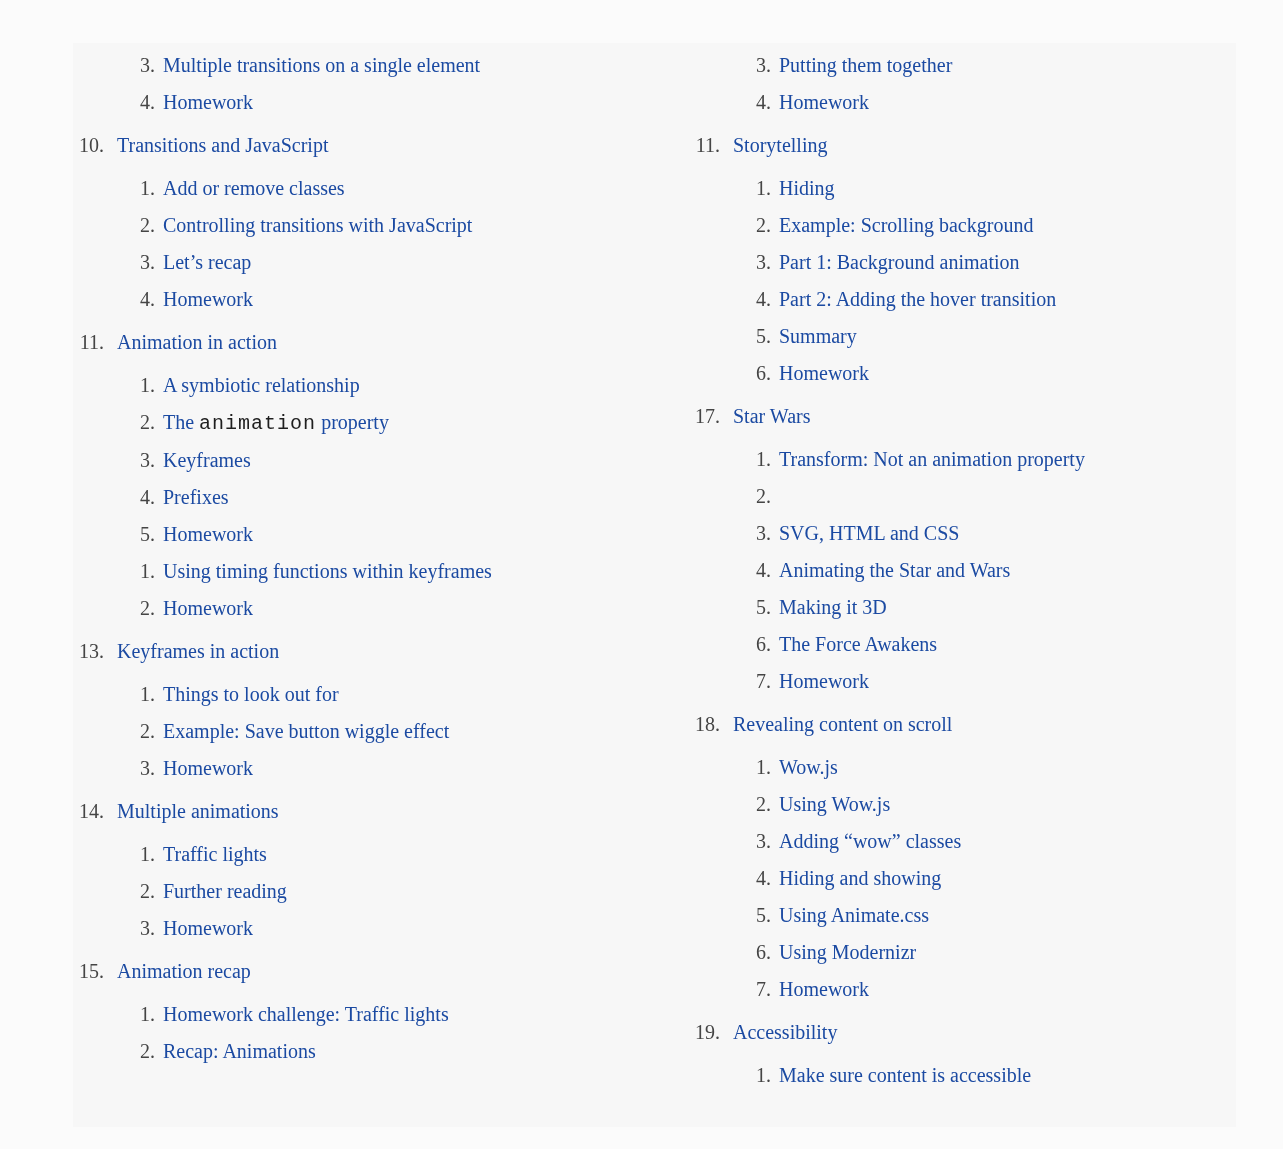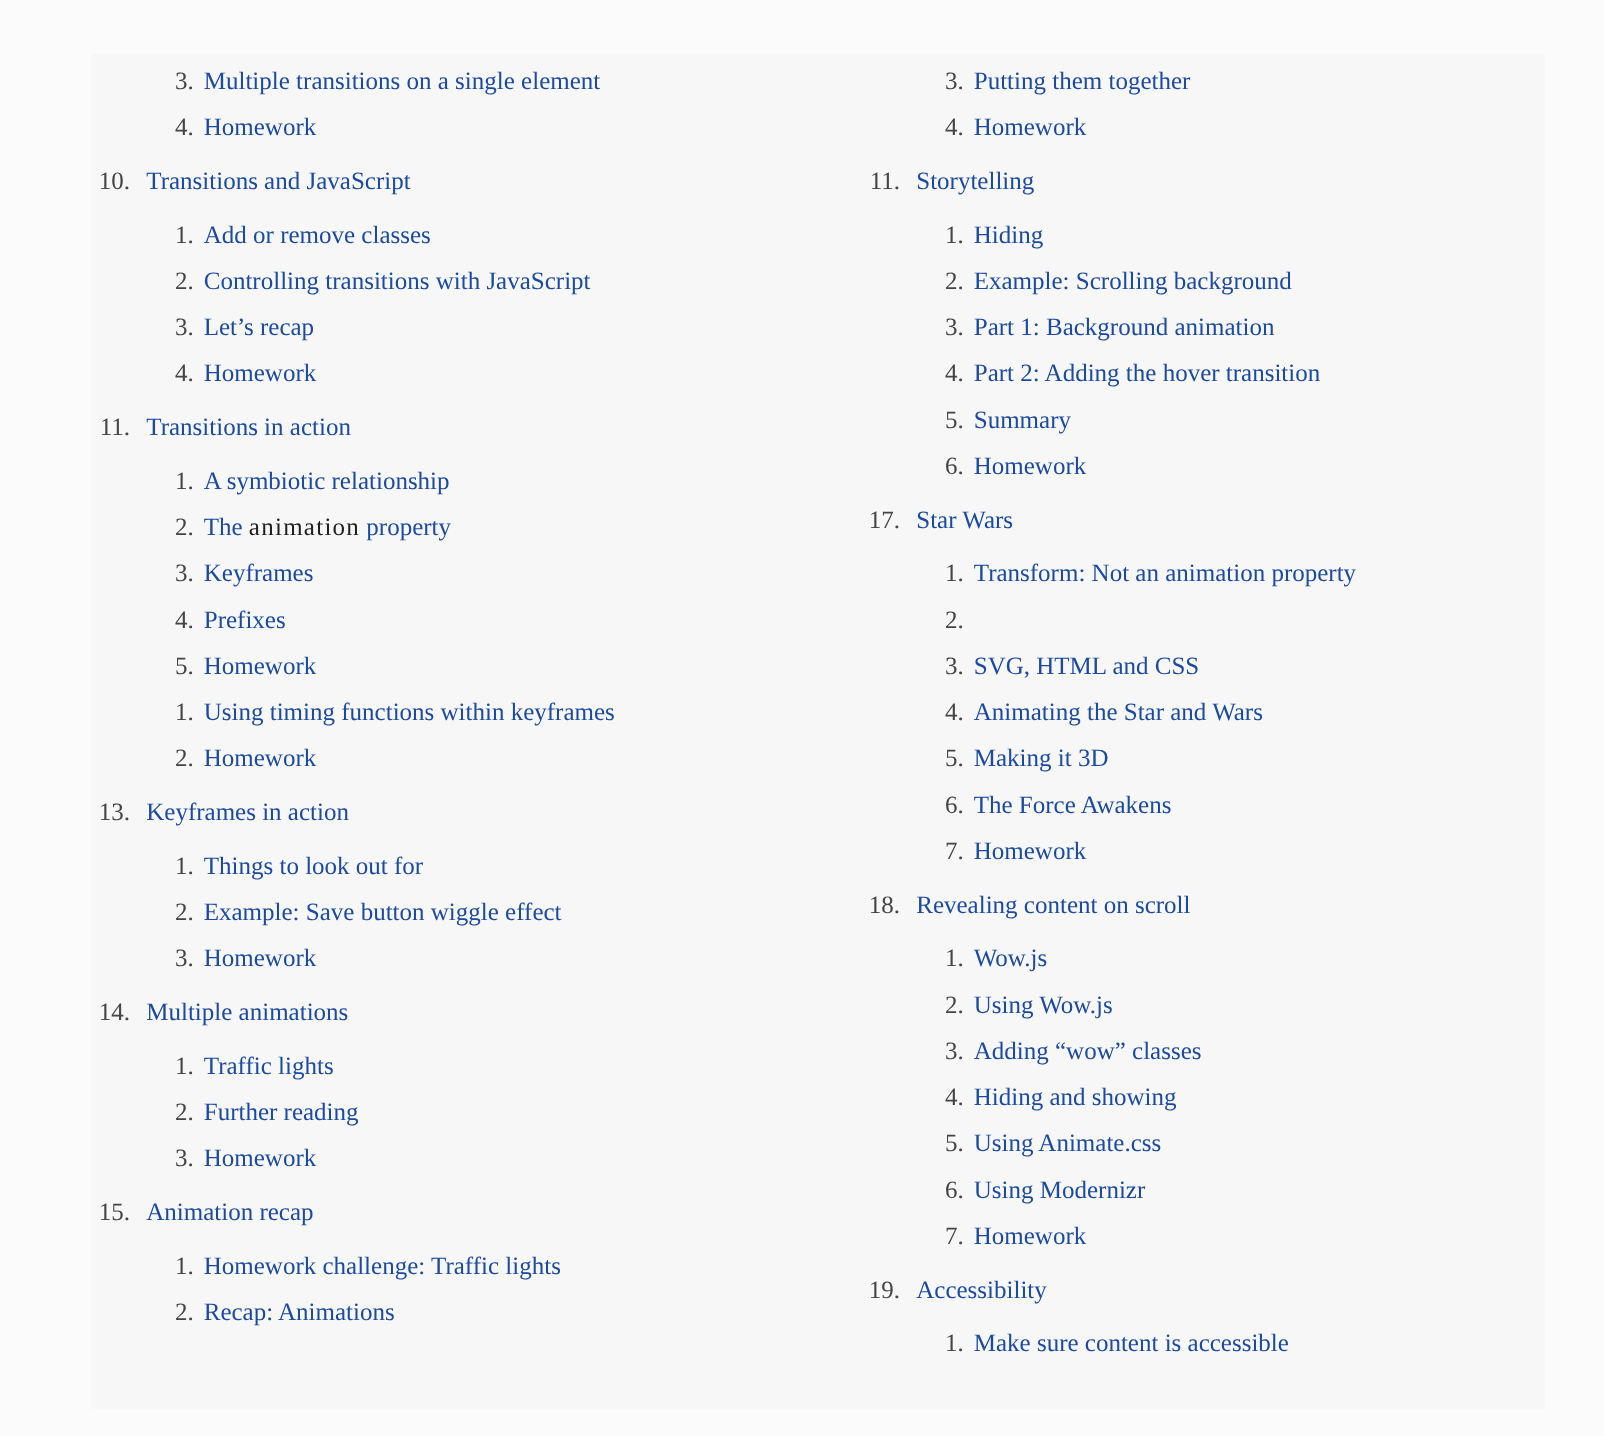--- a/index.html
+++ b/index.html
@@ -44,21 +44,21 @@
   }
   .entry.lvl1 { margin-top: 6px; margin-bottom: 6px; }
   .entry.lvl1 .num { width: 31px; margin-right: 13px; text-align: right; }
   .entry.lvl2 .num { width: 82px; margin-right: 8px; }
   .entry .text {
     color: var(--link-color, #1b4aa2);
     cursor: pointer;
   }
   .entry .text .link-seg { color: var(--link-color, #1b4aa2); }
   .entry .text .code {
-    font-family: Liberation Serif, serif;
+    font-family: Liberation Mono, monospace;
     color: var(--code-color, #1f1f1f);
     letter-spacing: 1px;
     font-size: 20px;
   }
 </style>
 </head>
 <body>
 
 <div class="page">
   <div class="content-box">
@@ -87,21 +87,21 @@
           <div class="entry lvl2">
     <span class="num">3.</span>
     <span class="text">Let’s recap</span>
   </div>
           <div class="entry lvl2">
     <span class="num">4.</span>
     <span class="text">Homework</span>
   </div>
           <div class="entry lvl1">
     <span class="num">11.</span>
-    <span class="text">Transitions in action</span>
+    <span class="text">Animation in action</span>
   </div>
           <div class="entry lvl2">
     <span class="num">1.</span>
     <span class="text">A symbiotic relationship</span>
   </div>
           <div class="entry lvl2">
     <span class="num">2.</span>
     <span class="text"><span class="link-seg">The </span><span class="code">animation</span><span class="link-seg"> property</span></span>
   </div>
           <div class="entry lvl2">

